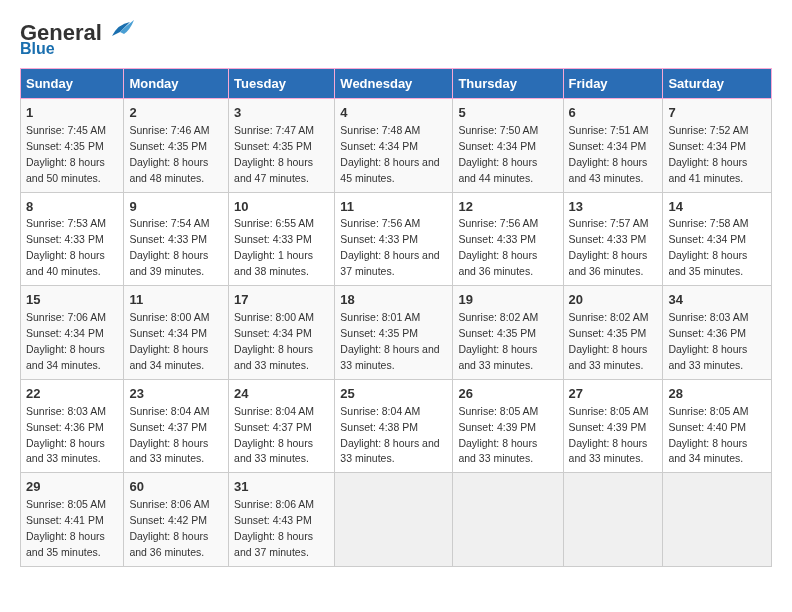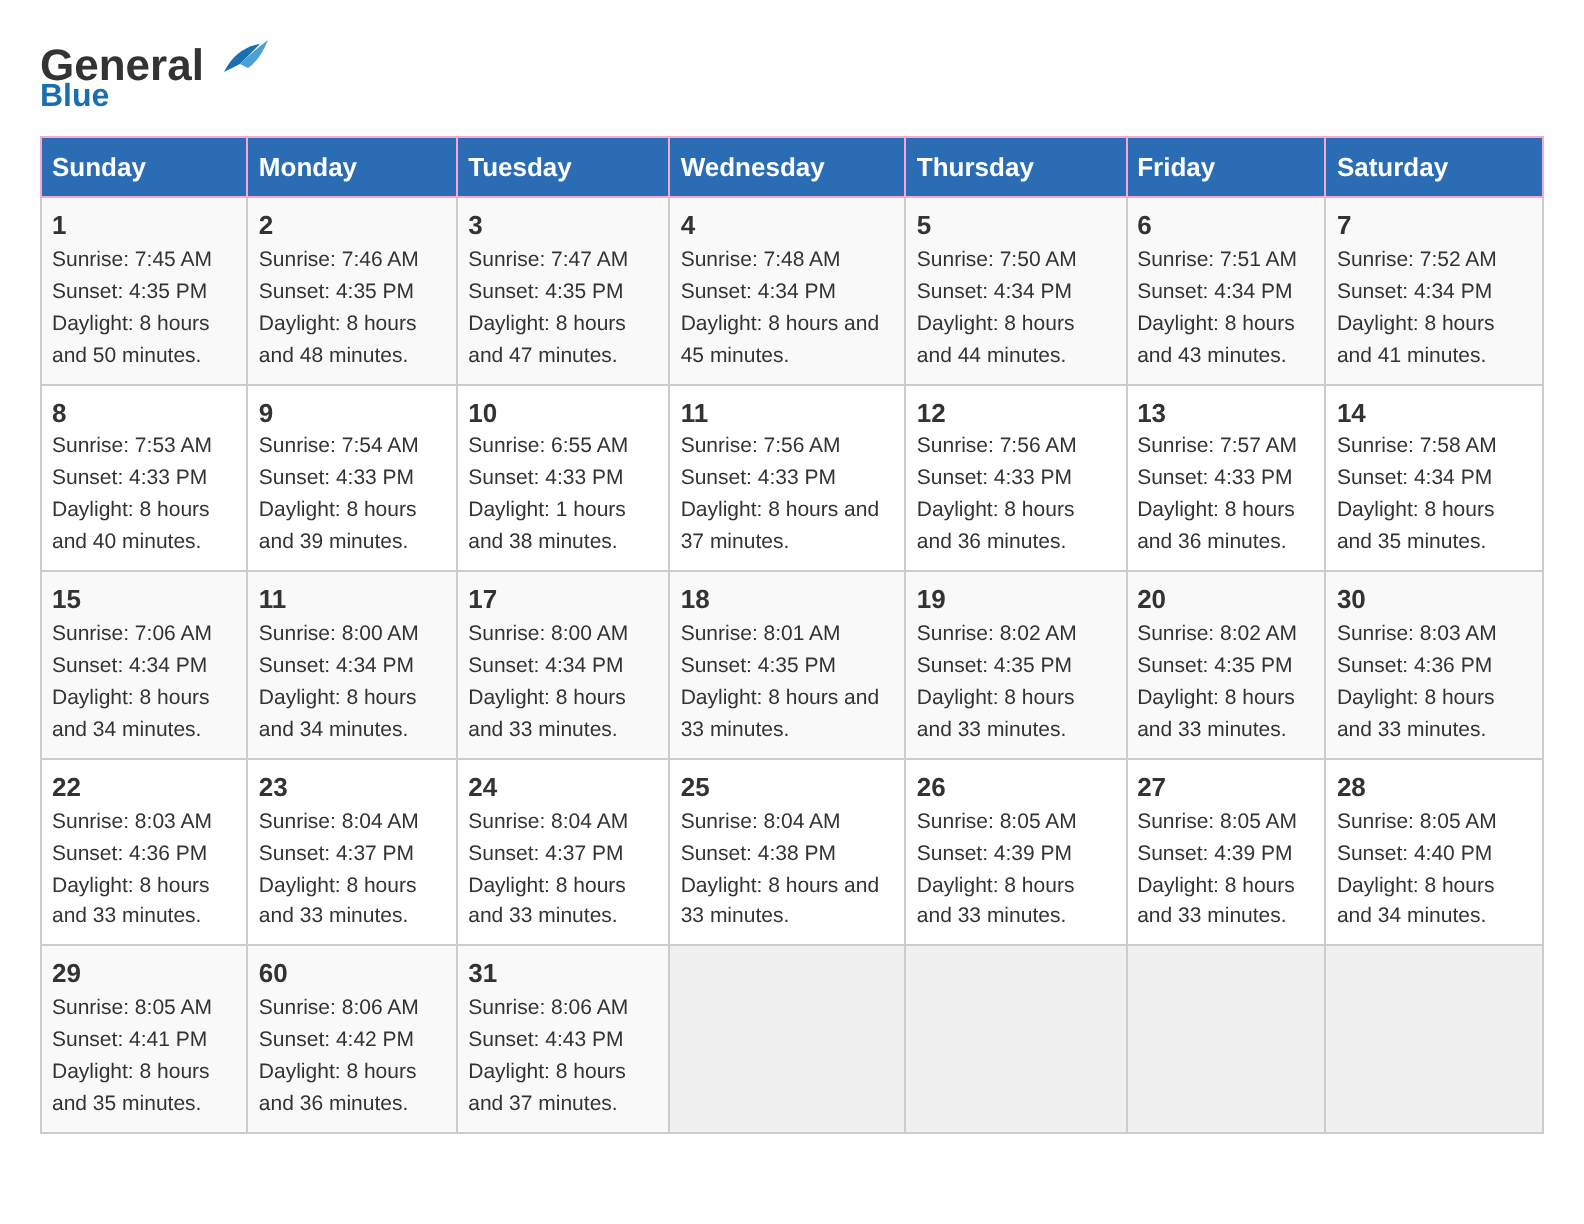--- a/index.html
+++ b/index.html
@@ -123,21 +123,21 @@
         <td><span class="day-num">13</span><span class="day-info">Sunrise: 7:57 AM</span><br><span class="day-info">Sunset: 4:33 PM</span><br><span class="day-info">Daylight: 8 hours and 36 minutes.</span></td>
         <td><span class="day-num">14</span><span class="day-info">Sunrise: 7:58 AM</span><br><span class="day-info">Sunset: 4:34 PM</span><br><span class="day-info">Daylight: 8 hours and 35 minutes.</span></td>
       </tr>
       <tr>
         <td><span class="day-num">15</span><span class="day-info">Sunrise: 7:06 AM</span><br><span class="day-info">Sunset: 4:34 PM</span><br><span class="day-info">Daylight: 8 hours and 34 minutes.</span></td>
         <td><span class="day-num">11</span><span class="day-info">Sunrise: 8:00 AM</span><br><span class="day-info">Sunset: 4:34 PM</span><br><span class="day-info">Daylight: 8 hours and 34 minutes.</span></td>
         <td><span class="day-num">17</span><span class="day-info">Sunrise: 8:00 AM</span><br><span class="day-info">Sunset: 4:34 PM</span><br><span class="day-info">Daylight: 8 hours and 33 minutes.</span></td>
         <td><span class="day-num">18</span><span class="day-info">Sunrise: 8:01 AM</span><br><span class="day-info">Sunset: 4:35 PM</span><br><span class="day-info">Daylight: 8 hours and 33 minutes.</span></td>
         <td><span class="day-num">19</span><span class="day-info">Sunrise: 8:02 AM</span><br><span class="day-info">Sunset: 4:35 PM</span><br><span class="day-info">Daylight: 8 hours and 33 minutes.</span></td>
         <td><span class="day-num">20</span><span class="day-info">Sunrise: 8:02 AM</span><br><span class="day-info">Sunset: 4:35 PM</span><br><span class="day-info">Daylight: 8 hours and 33 minutes.</span></td>
-        <td><span class="day-num">30</span><span class="day-info">Sunrise: 8:03 AM</span><br><span class="day-info">Sunset: 4:36 PM</span><br><span class="day-info">Daylight: 8 hours and 33 minutes.</span></td>
+        <td><span class="day-num">34</span><span class="day-info">Sunrise: 8:03 AM</span><br><span class="day-info">Sunset: 4:36 PM</span><br><span class="day-info">Daylight: 8 hours and 33 minutes.</span></td>
       </tr>
       <tr>
         <td><span class="day-num">22</span><span class="day-info">Sunrise: 8:03 AM</span><br><span class="day-info">Sunset: 4:36 PM</span><br><span class="day-info">Daylight: 8 hours and 33 minutes.</span></td>
         <td><span class="day-num">23</span><span class="day-info">Sunrise: 8:04 AM</span><br><span class="day-info">Sunset: 4:37 PM</span><br><span class="day-info">Daylight: 8 hours and 33 minutes.</span></td>
         <td><span class="day-num">24</span><span class="day-info">Sunrise: 8:04 AM</span><br><span class="day-info">Sunset: 4:37 PM</span><br><span class="day-info">Daylight: 8 hours and 33 minutes.</span></td>
         <td><span class="day-num">25</span><span class="day-info">Sunrise: 8:04 AM</span><br><span class="day-info">Sunset: 4:38 PM</span><br><span class="day-info">Daylight: 8 hours and 33 minutes.</span></td>
         <td><span class="day-num">26</span><span class="day-info">Sunrise: 8:05 AM</span><br><span class="day-info">Sunset: 4:39 PM</span><br><span class="day-info">Daylight: 8 hours and 33 minutes.</span></td>
         <td><span class="day-num">27</span><span class="day-info">Sunrise: 8:05 AM</span><br><span class="day-info">Sunset: 4:39 PM</span><br><span class="day-info">Daylight: 8 hours and 33 minutes.</span></td>
         <td><span class="day-num">28</span><span class="day-info">Sunrise: 8:05 AM</span><br><span class="day-info">Sunset: 4:40 PM</span><br><span class="day-info">Daylight: 8 hours and 34 minutes.</span></td>
       </tr>

